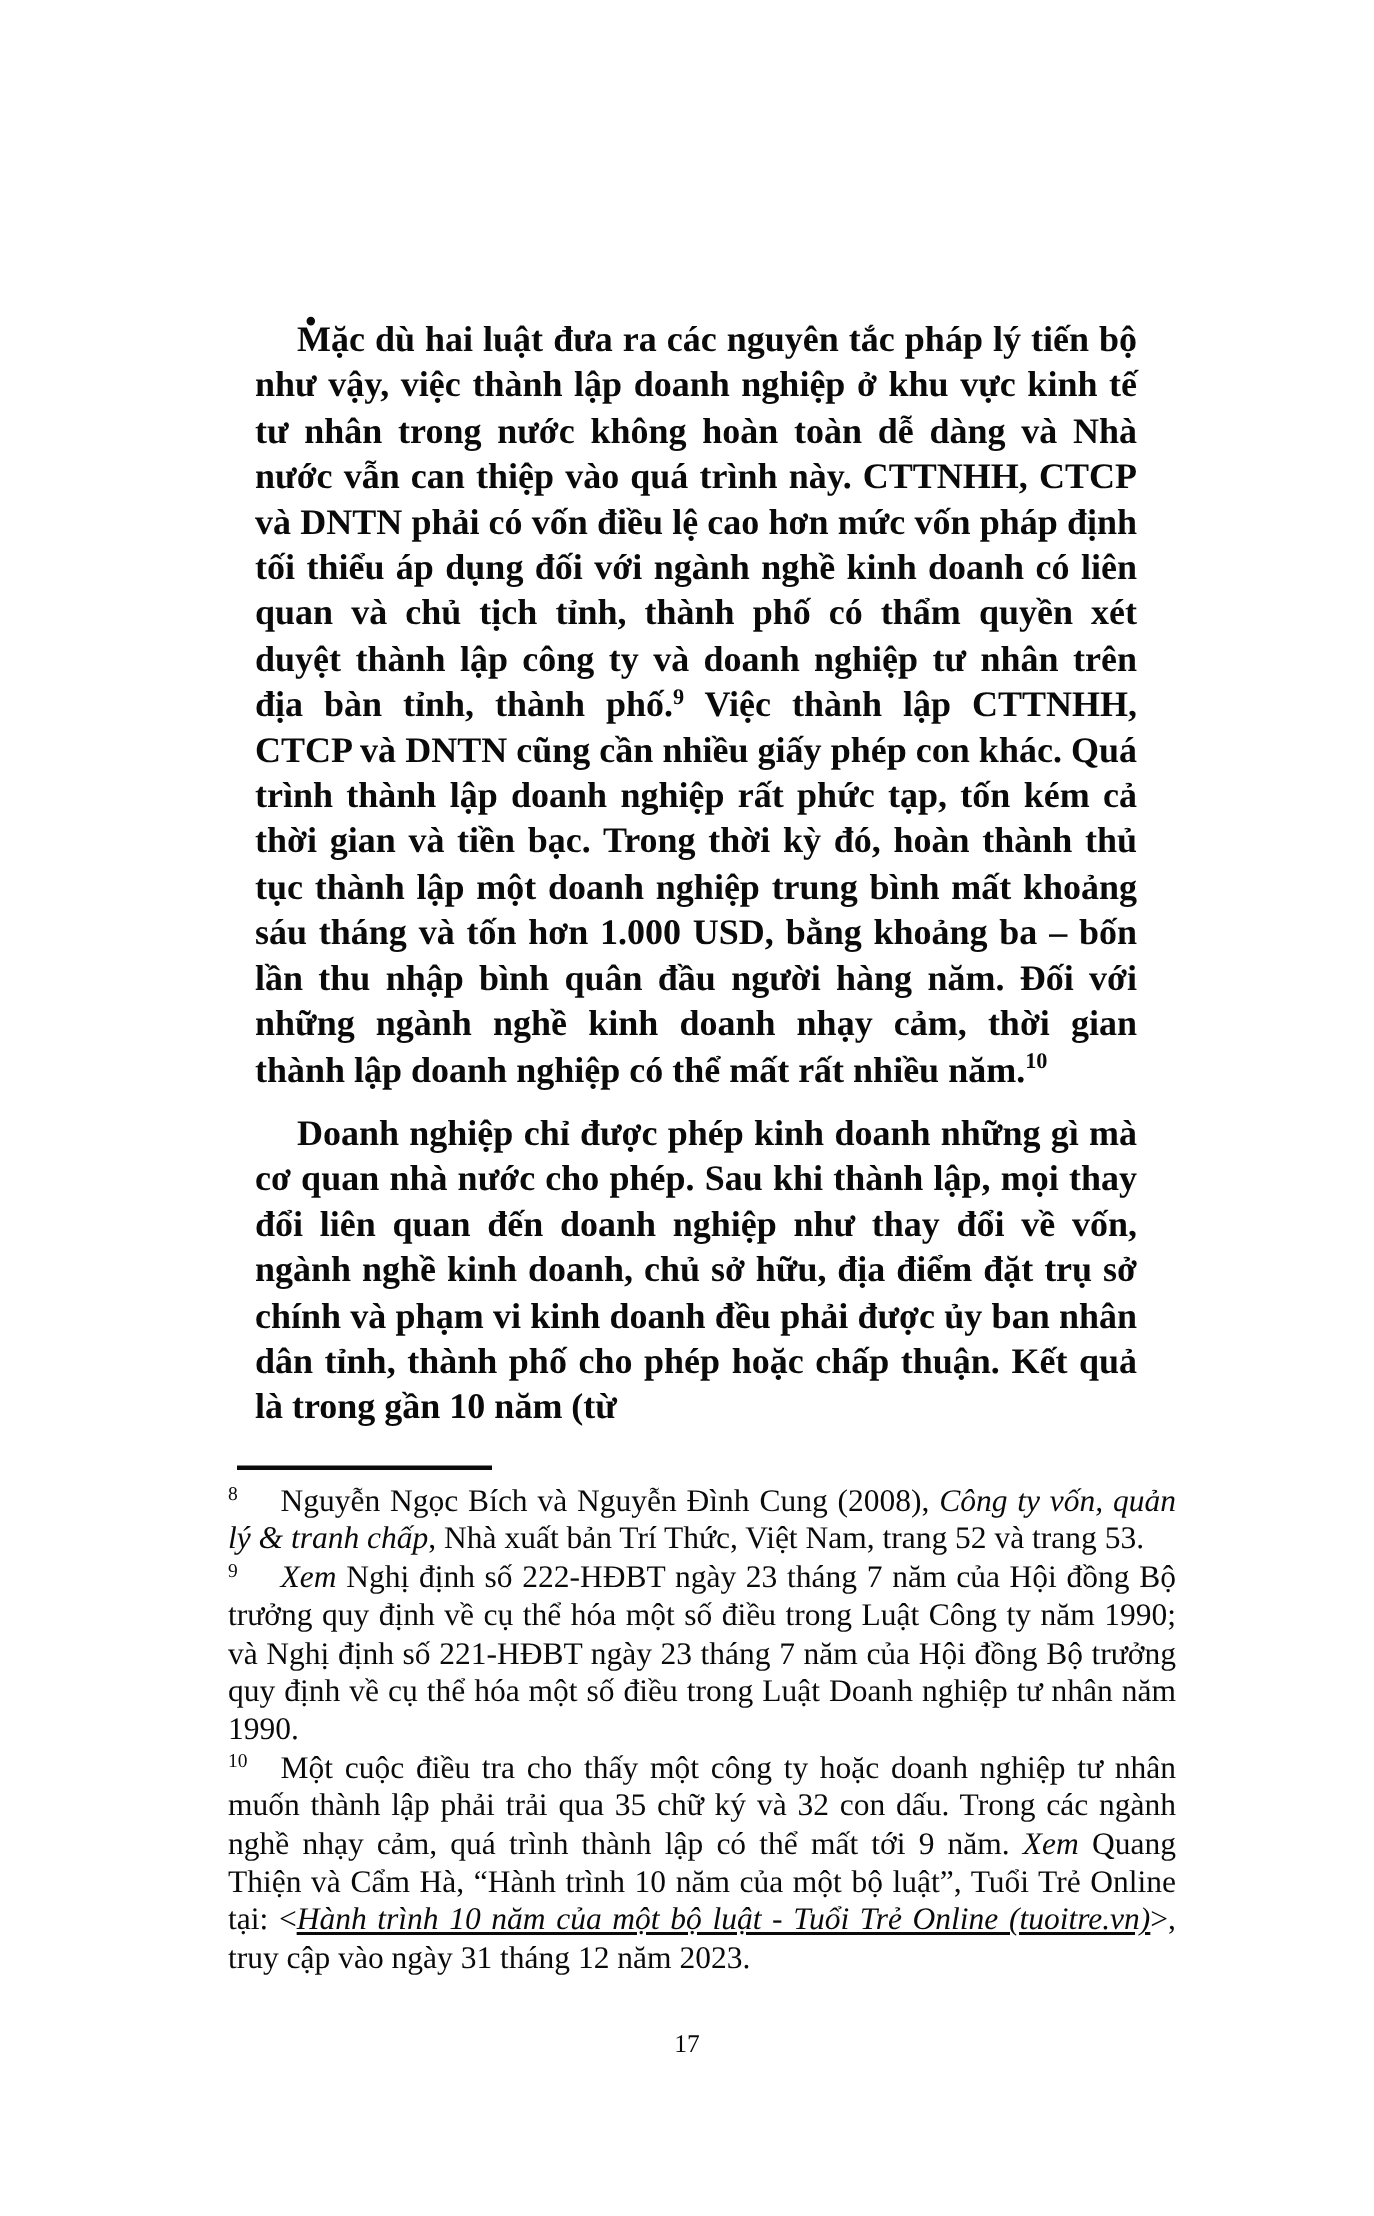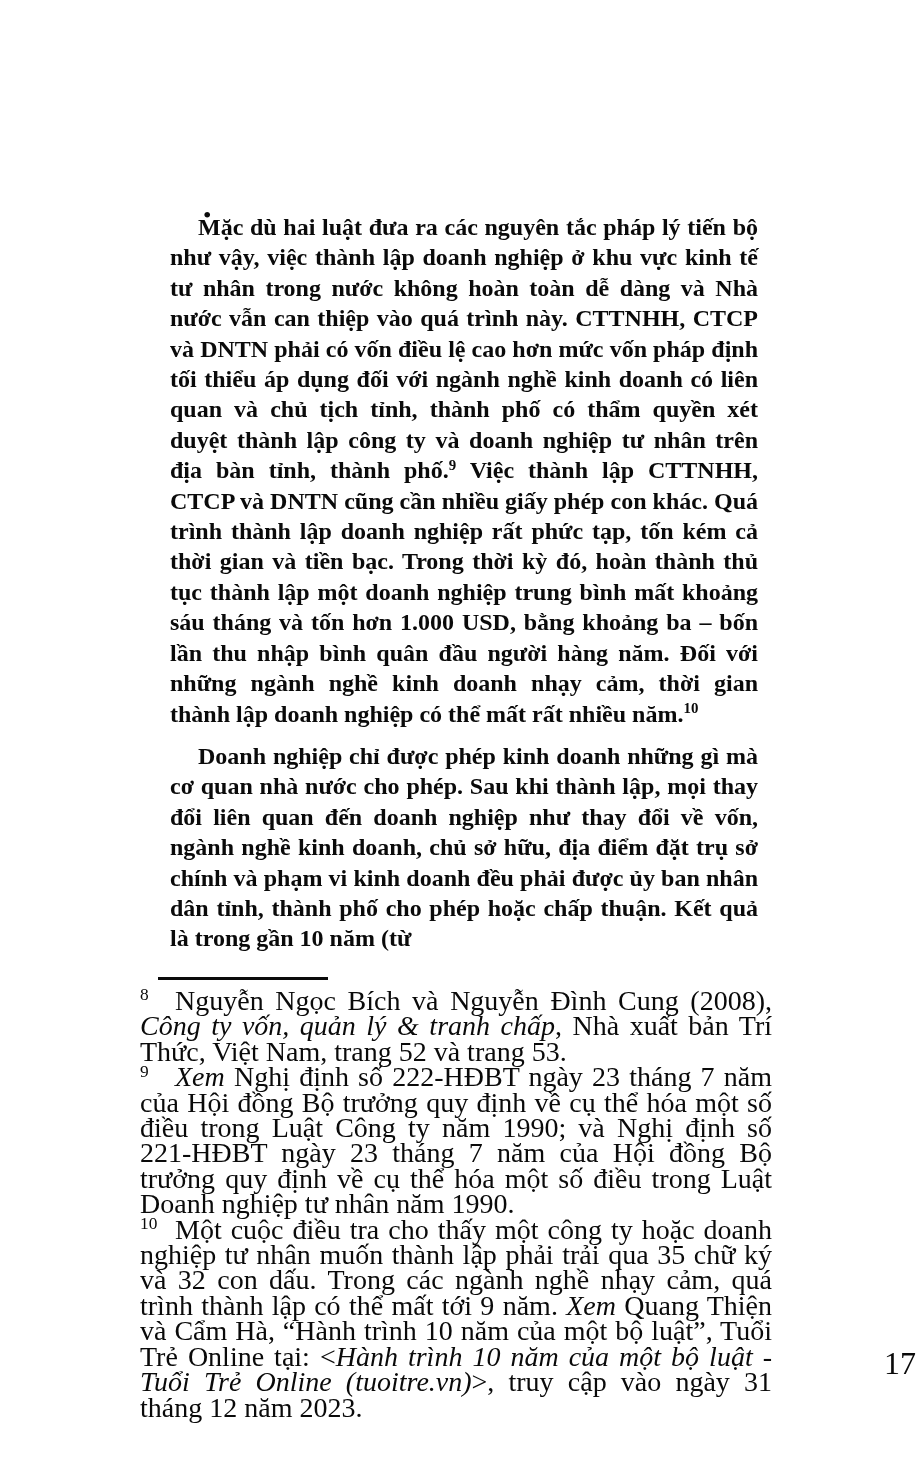--- a/index.html
+++ b/index.html
@@ -40,52 +40,52 @@
     font-weight: bold;
   }
   sup {
     font-size: 62%;
     line-height: 0;
     vertical-align: baseline;
     position: relative;
     top: -0.55em;
   }
   .italic { font-style: italic; }
-  .underline { }
+  .underline { text-decoration: underline; }
   .footnote-sep {
     position: absolute;
     left: 158px;
     top: 977px;
     width: 170px;
     height: 3px;
     background: #0a0a0a;
   }
   .footnotes {
     position: absolute;
-    left: 140px;
+    left: 152px;
     top: 988px;
     width: 632px;
-    font-size: 28px;
+    font-size: 21px;
     line-height: 25.4px;
     text-align: justify;
   }
   .footnote {
     margin: 0;
   }
   .fn-tab {
     display: inline-block;
     width: 35px;
   }
   .page-number {
     position: absolute;
     left: 0;
     top: 1348px;
     width: 100%;
-    text-align: right;
-    font-size: 32px;
+    text-align: center;
+    font-size: 17px;
     line-height: 30px;
   }
 </style>
 </head>
 <body>
 
 <div class="page">
 
   <div class="body-text">
 

